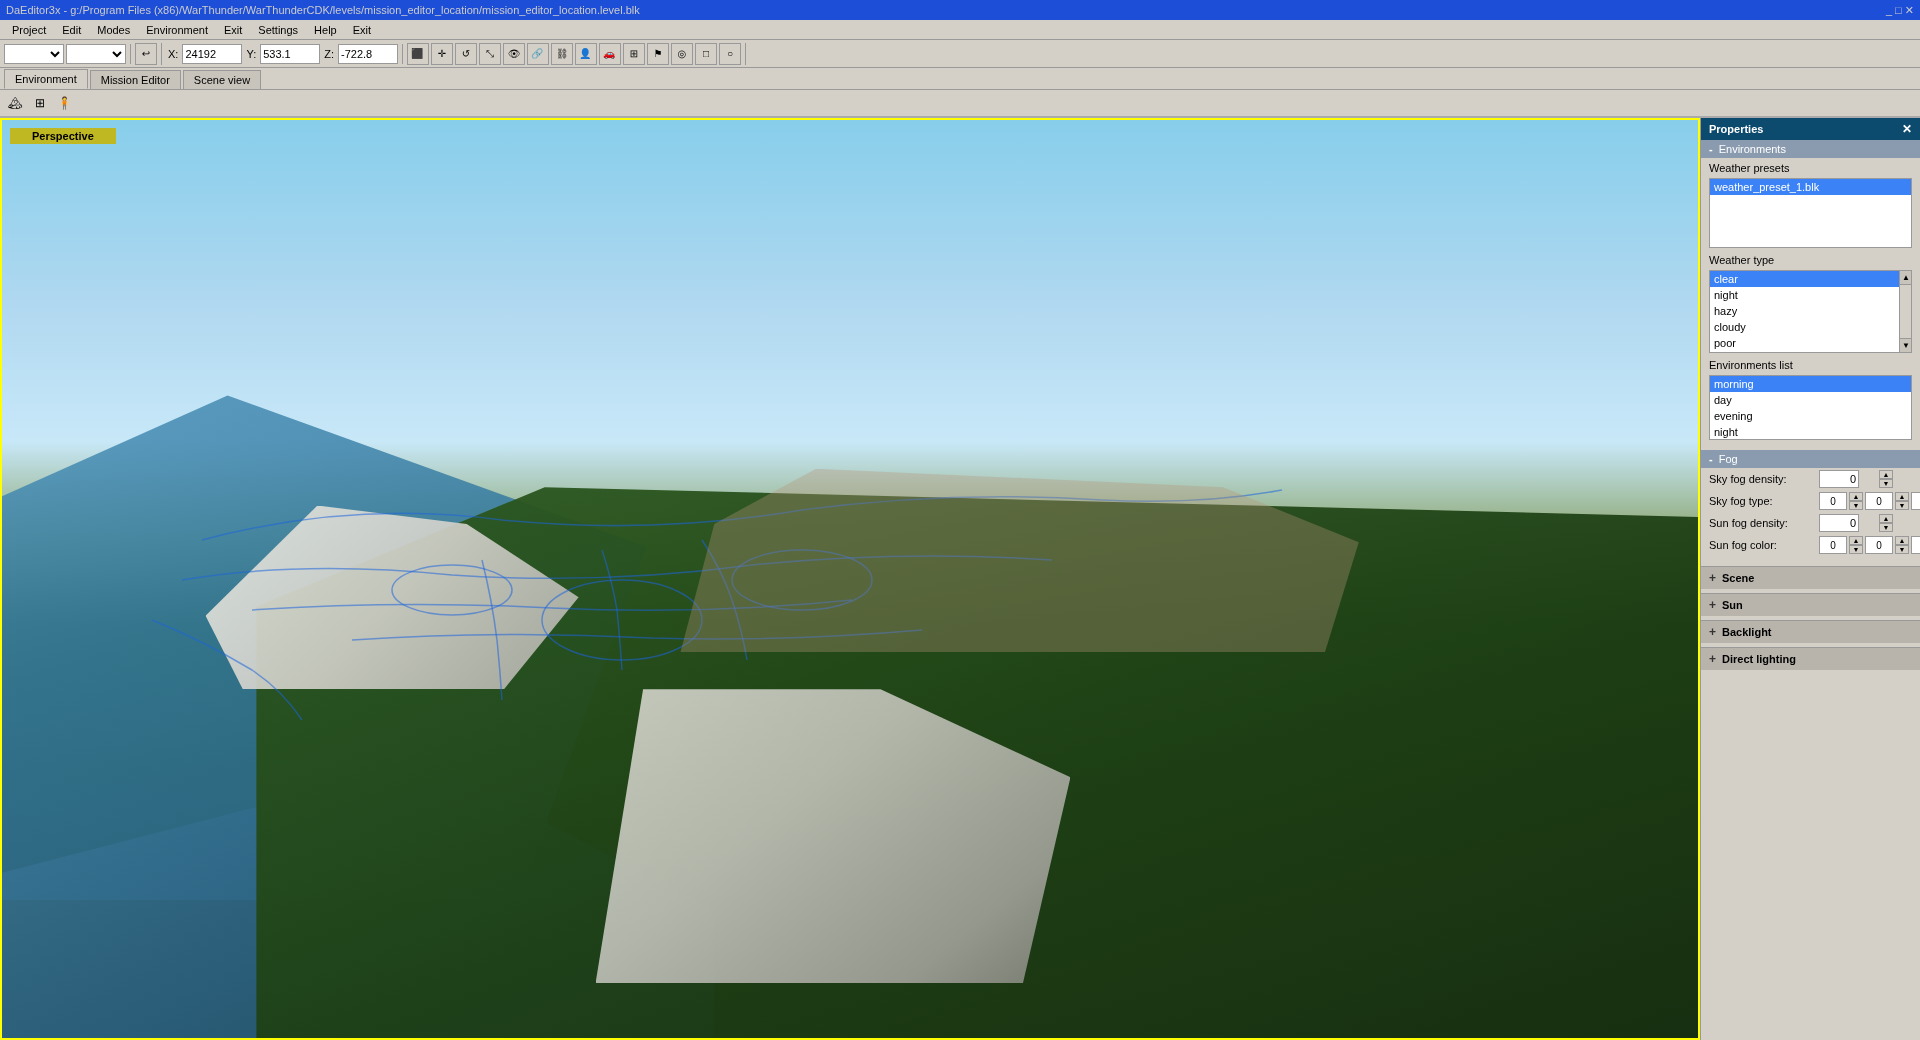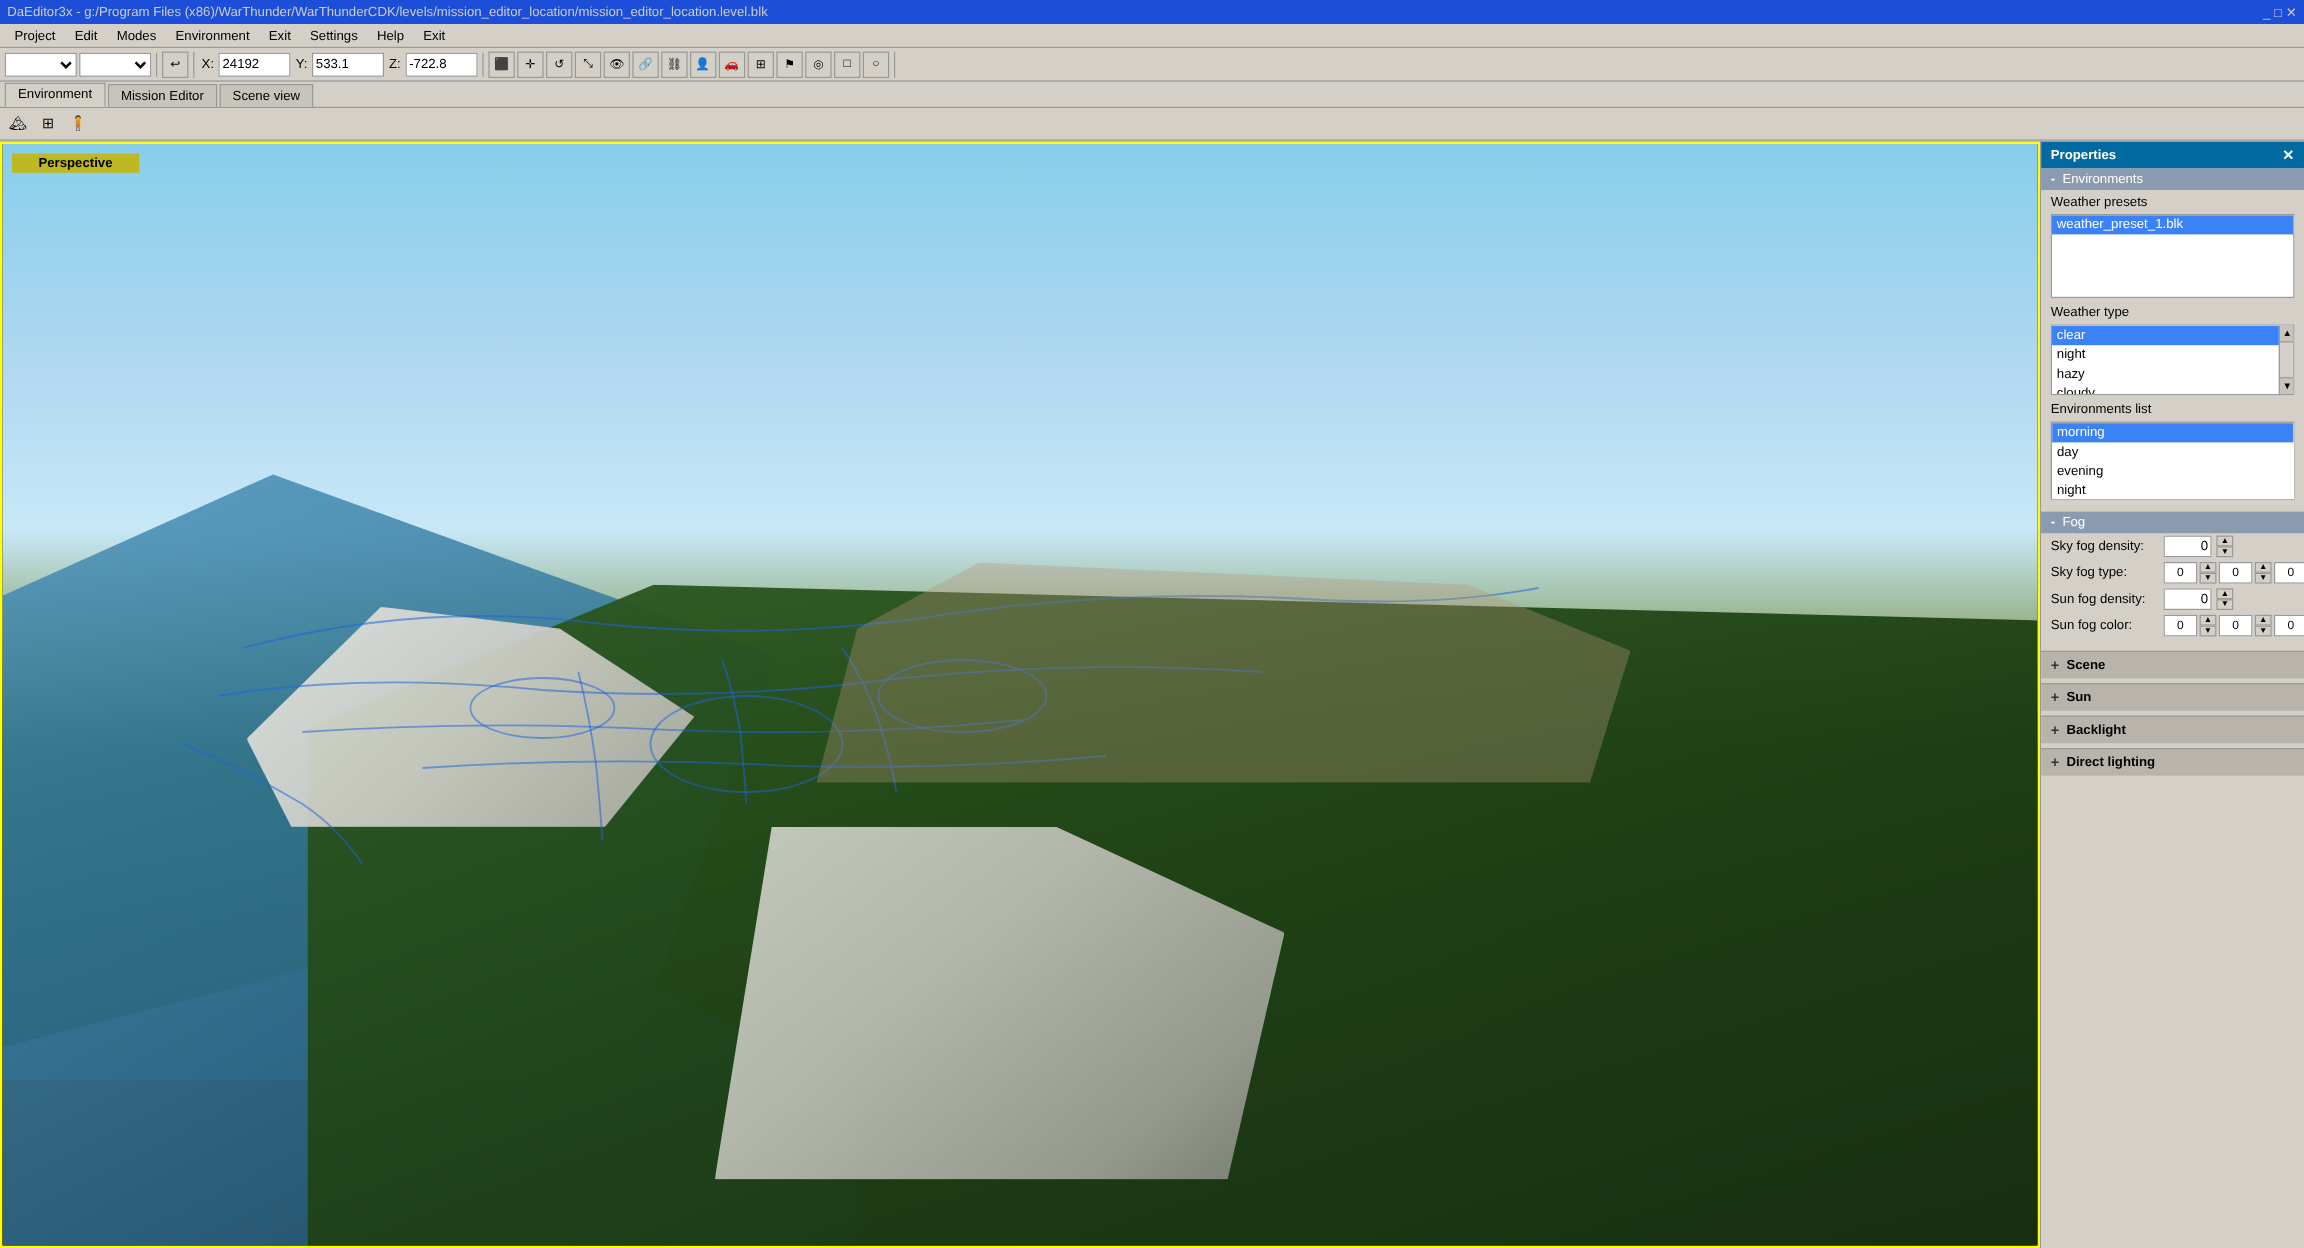--- a/index.html
+++ b/index.html
@@ -185,21 +185,21 @@
     #properties-panel {
       width: 220px;
       background: #d4d0c8;
       border-left: 1px solid #999;
       display: flex;
       flex-direction: column;
       overflow-y: auto;
     }
 
     .panel-header {
-      background: #0369a1;
+      background: #0c4a6e;
       color: #fff;
       padding: 4px 8px;
       font-size: 11px;
       font-weight: bold;
       display: flex;
       align-items: center;
       justify-content: space-between;
     }
     .panel-header .close-btn {
       cursor: pointer;
@@ -237,32 +237,32 @@
       padding: 2px 4px;
       font-size: 11px;
       cursor: pointer;
     }
     .prop-list-item.selected { background: #3b82f6; color: #fff; }
 
     .weather-preset-list {
       height: 70px;
     }
     .weather-type-list {
-      height: 59px;
+      height: 83px;
     }
     .env-list {
       height: 65px;
     }
 
     
     .fog-row {
       display: flex;
       align-items: center;
       padding: 2px 8px;
-      gap: 4px;
+      gap: 20px;
     }
     .fog-label {
       font-size: 11px;
       min-width: 90px;
       color: #000;
     }
     .fog-input {
       width: 40px;
       height: 18px;
       border: 1px solid #999;

